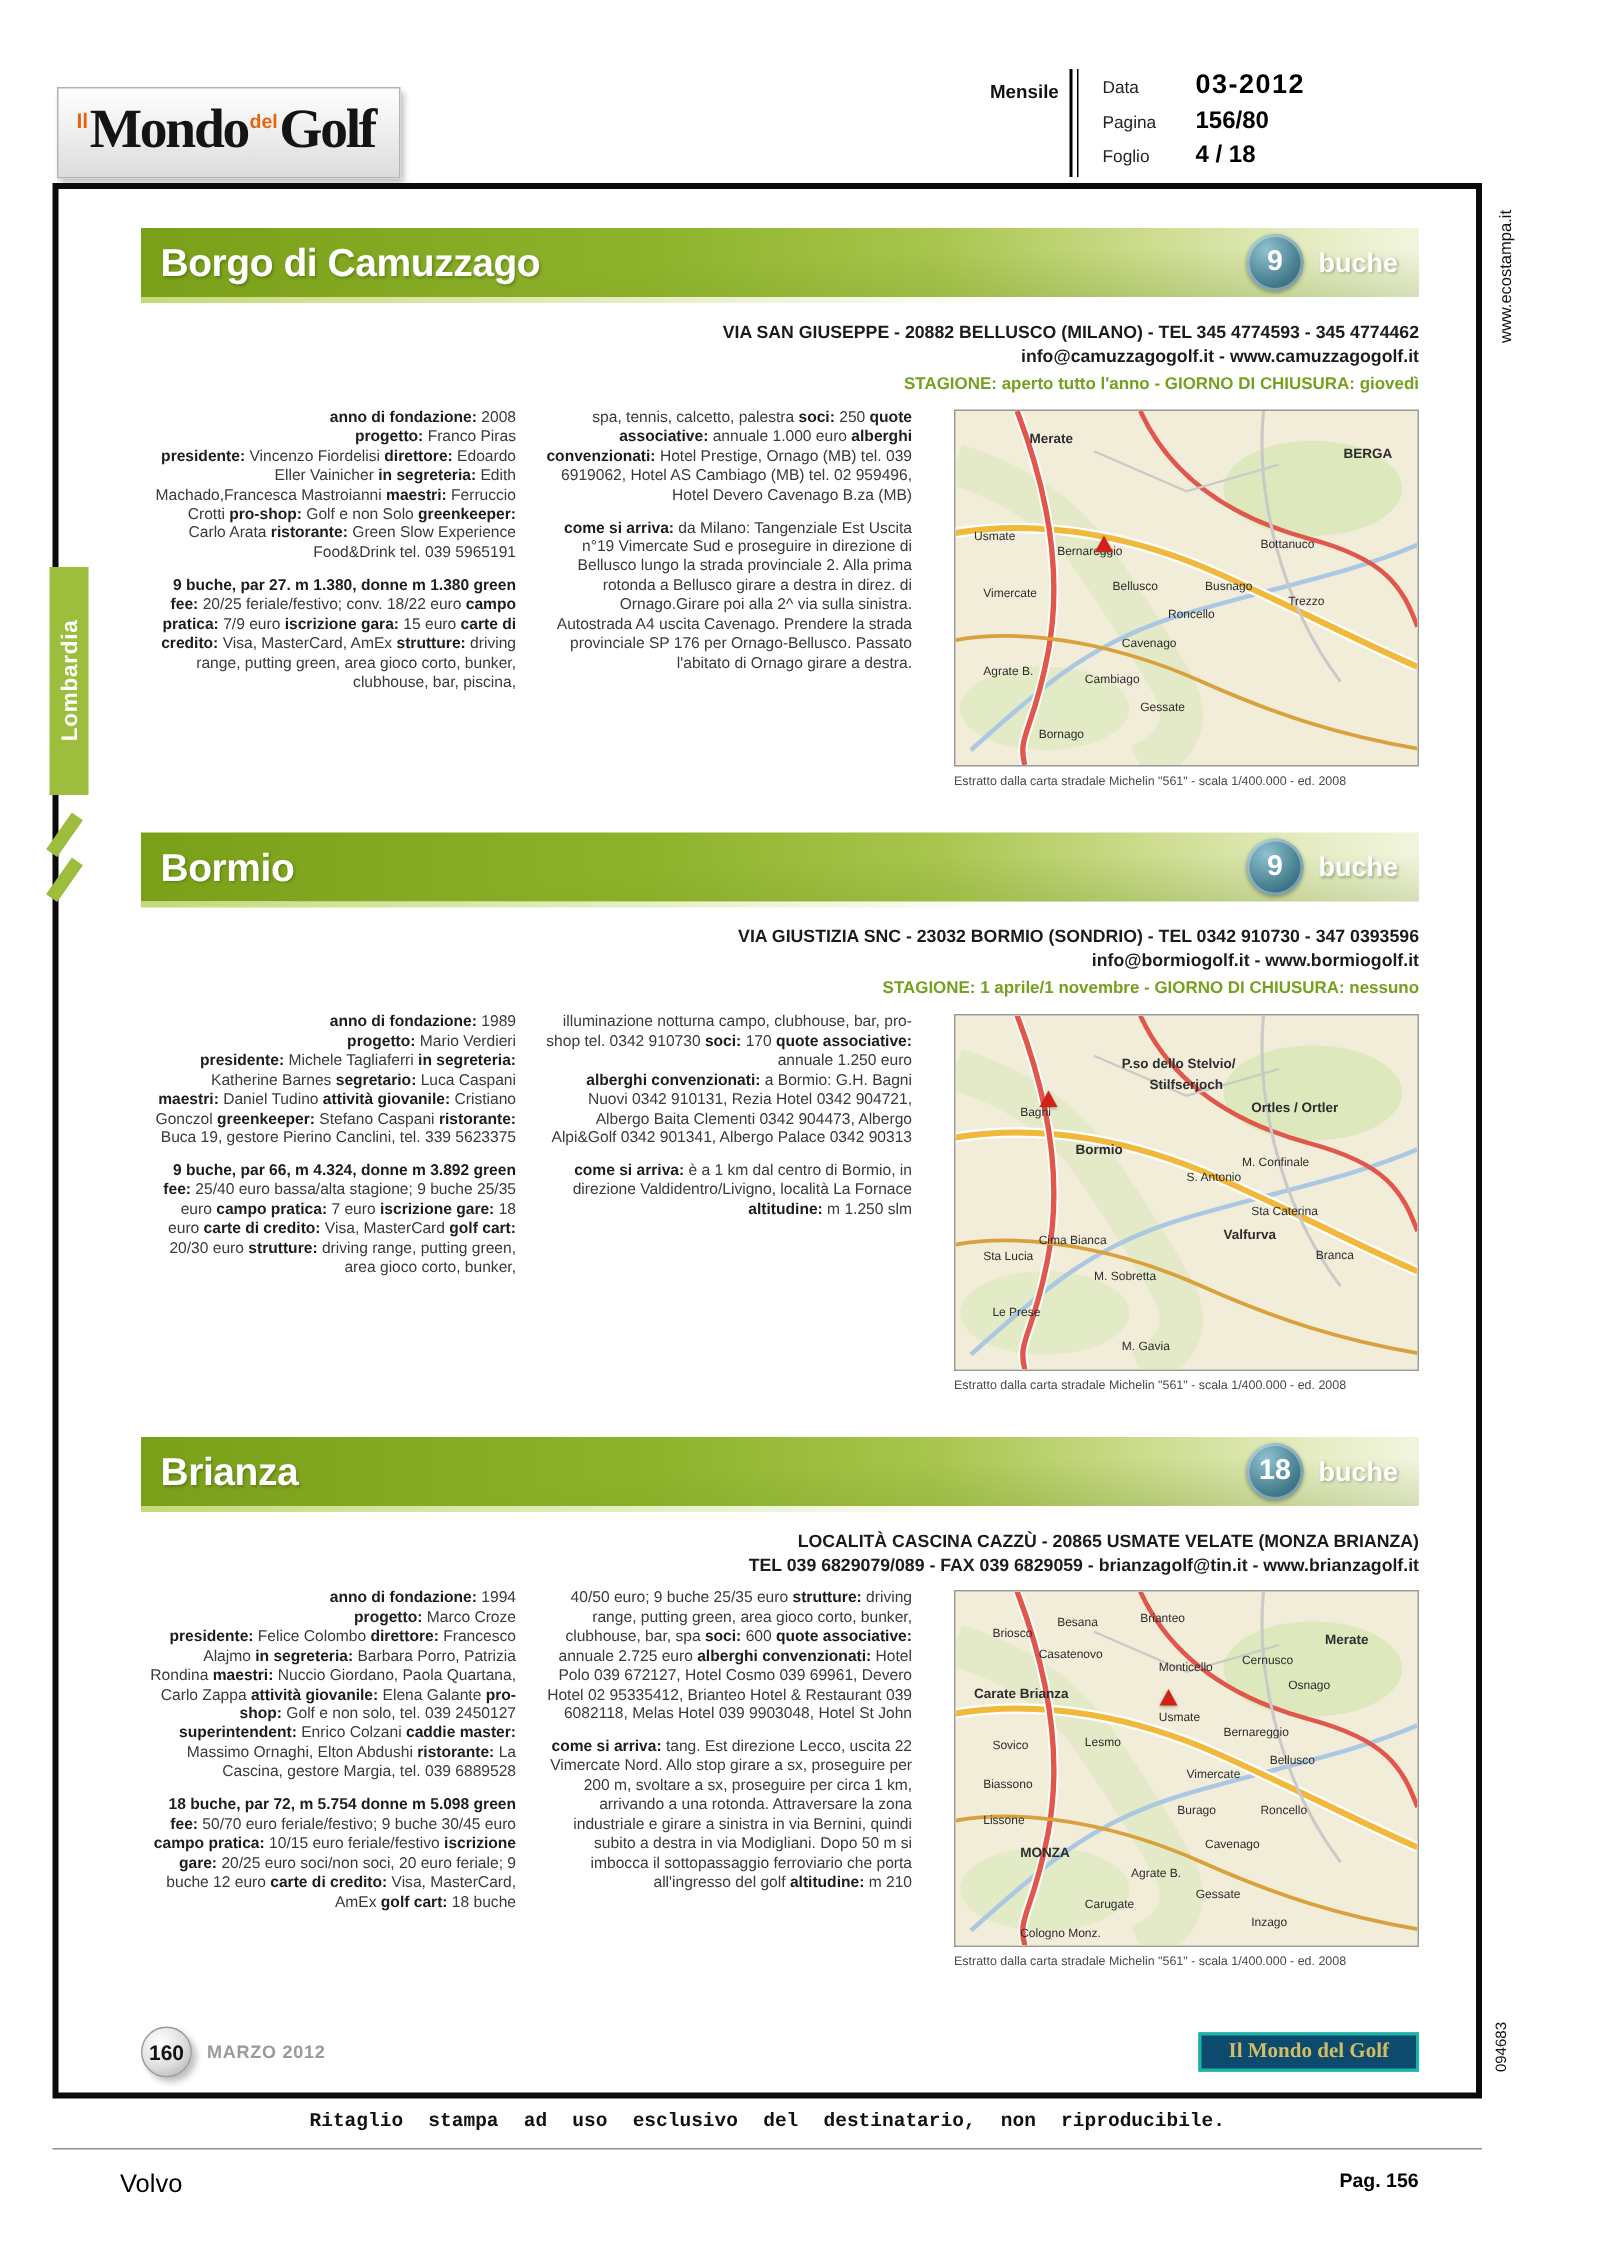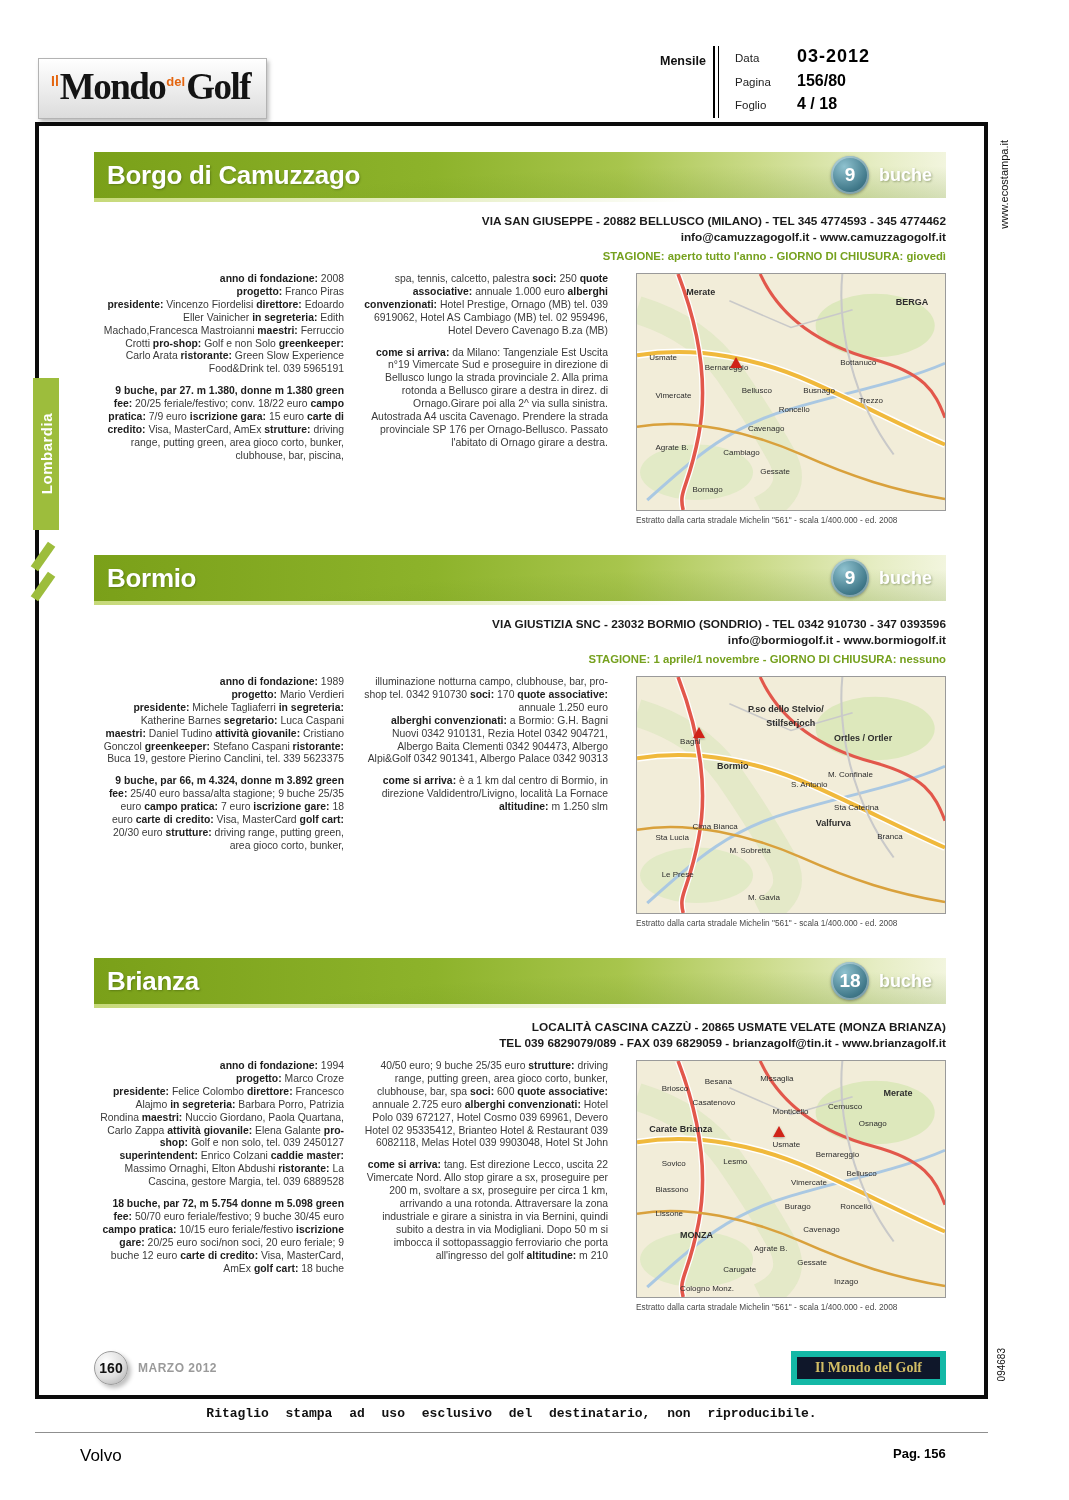--- a/index.html
+++ b/index.html
@@ -84,21 +84,21 @@
   .footer-left{display:flex;align-items:center;gap:10px;}
   .golf-ball{
     width:34px;height:34px;border-radius:50%;border:1px solid #9c9c9c;
     background:radial-gradient(circle at 35% 30%, #ffffff, #dedede 55%, #a8a8a8);
     display:flex;align-items:center;justify-content:center;
     box-shadow:3px 3px 4px rgba(0,0,0,.25);
   }
   .golf-ball span{font-weight:bold;font-size:14px;color:#111;}
   .issue{color:#9a9a9a;font-weight:bold;font-size:12px;letter-spacing:.5px;}
   .brand-badge{
-    background:#0f172a;color:#d2bd64;border:6px solid #14b8a6;
+    background:#0c4a6e;color:#d2bd64;border:2px solid #14b8a6;
     padding:3px 18px;font-family:"Liberation Serif",serif;font-weight:bold;font-size:14px;
   }
   
   .disclaimer{
     position:absolute;left:35px;width:953px;top:1406px;text-align:center;
     font-family:"Liberation Mono",monospace;font-size:13px;font-weight:bold;color:#111;word-spacing:9px;
   }
   .rule{position:absolute;left:35px;width:953px;top:1432px;border-top:1px solid #8f8f8f;}
   .advertiser{position:absolute;left:80px;top:1446px;font-size:17px;color:#000;}
   .page-ref{position:absolute;left:893px;top:1446px;font-size:13px;font-weight:bold;color:#000;}
@@ -316,21 +316,21 @@
             <path d="M0,82 C60,72 120,86 170,109 S260,154 300,172" fill="none" stroke="#f0b93c" stroke-width="4"></path>
             <path d="M40,0 C60,54 70,109 60,163 S40,218 45,238" fill="none" stroke="#ffffff" stroke-width="6"></path>
             <path d="M40,0 C60,54 70,109 60,163 S40,218 45,238" fill="none" stroke="#e2574b" stroke-width="3.5"></path>
             <path d="M120,0 C140,45 180,72 230,86 S290,118 300,145" fill="none" stroke="#e2574b" stroke-width="3"></path>
             <path d="M0,154 C50,145 110,159 160,182 S250,218 300,227" fill="none" stroke="#d9a13c" stroke-width="2.5"></path>
             <path d="M200,0 C195,54 210,127 250,182" fill="none" stroke="#c9c9c9" stroke-width="2"></path>
             <path d="M90,27 L150,54 L210,36" fill="none" stroke="#c9c9c9" stroke-width="1.5"></path>
           </svg>
         <span class="map-label" style="left: 8%; top: 5%; margin-top: 12px;">Briosco</span>
               <span class="map-label" style="left: 22%; top: 7%;">Besana</span>
-              <span class="map-label" style="left: 40%; top: 6%;">Missaglia</span>
+              <span class="map-label" style="left: 40%; top: 6%;">Brianteo</span>
               <span class="map-label b" style="left: 80%; top: 12%;">Merate</span>
               <span class="map-label" style="left: 18%; top: 16%;">Casatenovo</span>
               <span class="map-label" style="left: 44%; top: 20%;">Monticello</span>
               <span class="map-label" style="left: 62%; top: 18%;">Cernusco</span>
               <span class="map-label" style="left: 72%; top: 25%;">Osnago</span>
               <span class="map-label b" style="left: 4%; top: 27%;">Carate Brianza</span>
               <span class="map-label" style="left: 44%; top: 34%;">Usmate</span>
               <span class="map-label" style="left: 58%; top: 38%;">Bernareggio</span>
               <span class="map-label" style="left: 28%; top: 41%;">Lesmo</span>
               <span class="map-label" style="left: 8%; top: 42%;">Sovico</span>

